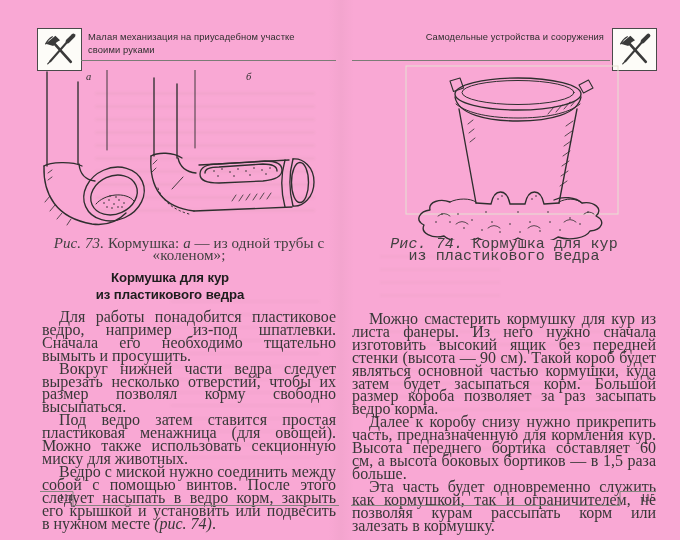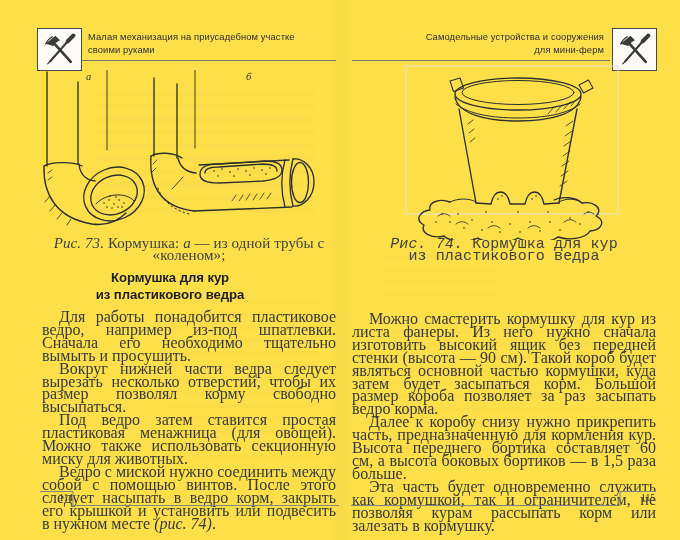--- a/index.html
+++ b/index.html
@@ -1,18 +1,18 @@
 <!DOCTYPE html>
 <html lang="ru"><head>
 <meta charset="utf-8">
 <style>
   html,body{margin:0;padding:0;}
   .canvas{
     position:relative; width:680px; height:540px; overflow:hidden;
-    background:#fde047; font-family:"Liberation Serif","DejaVu Serif",serif;
+    background:#f9a8d4; font-family:"Liberation Serif","DejaVu Serif",serif;
     color:#3a3a3a;
   }
   .gutter{
     position:absolute; left:328px; top:0; width:26px; height:540px;
     background:linear-gradient(90deg, rgba(0,0,0,0) 0%, rgba(90,80,60,0.04) 50%, rgba(0,0,0,0) 100%);
   }
   .page{position:absolute; top:0; width:340px; height:540px;}
   .page-left{left:0;}
   .page-right{left:340px;}
 
@@ -206,21 +206,20 @@
     </svg>
     <div class="page-number" style="left:42px; top:492px;">114</div>
   </div>
 
   <div class="page page-right">
     <div class="ghost" style="left:30px; top:330px; width:270px; height:140px; opacity:.4;"></div>
     <div class="ghost" style="left:40px; top:255px; width:120px; height:50px; opacity:.4;"></div>
 
     <div class="running-head" style="left:40px; top:30px; width:224px; text-align:right;">
       <div>Самодельные устройства и сооружения</div>
-      <div>для мини-ферм</div>
     </div>
     <div class="icon-box" style="left:272px; top:28px;">
       <svg viewBox="0 0 40 40">
         <g stroke="#3a3a3a" fill="none" stroke-linecap="round">
           <line x1="13.5" y1="12.5" x2="31" y2="32" stroke-width="2.6"></line>
           <path d="M6.5,14.5 L16,6.5 L20.5,11 C17.5,12.5 15.5,14 14,16.5 Z" fill="#3a3a3a" stroke="none"></path>
           <path d="M6.5,14.5 C8,11.5 10,9 13,7.5" stroke-width="1.2"></path>
           <line x1="28.5" y1="11.5" x2="11" y2="31.5" stroke-width="2"></line>
           <line x1="33.5" y1="6.5" x2="28" y2="12" stroke-width="4"></line>
           <line x1="11" y1="31.5" x2="8.5" y2="34" stroke-width="1.2"></line>

